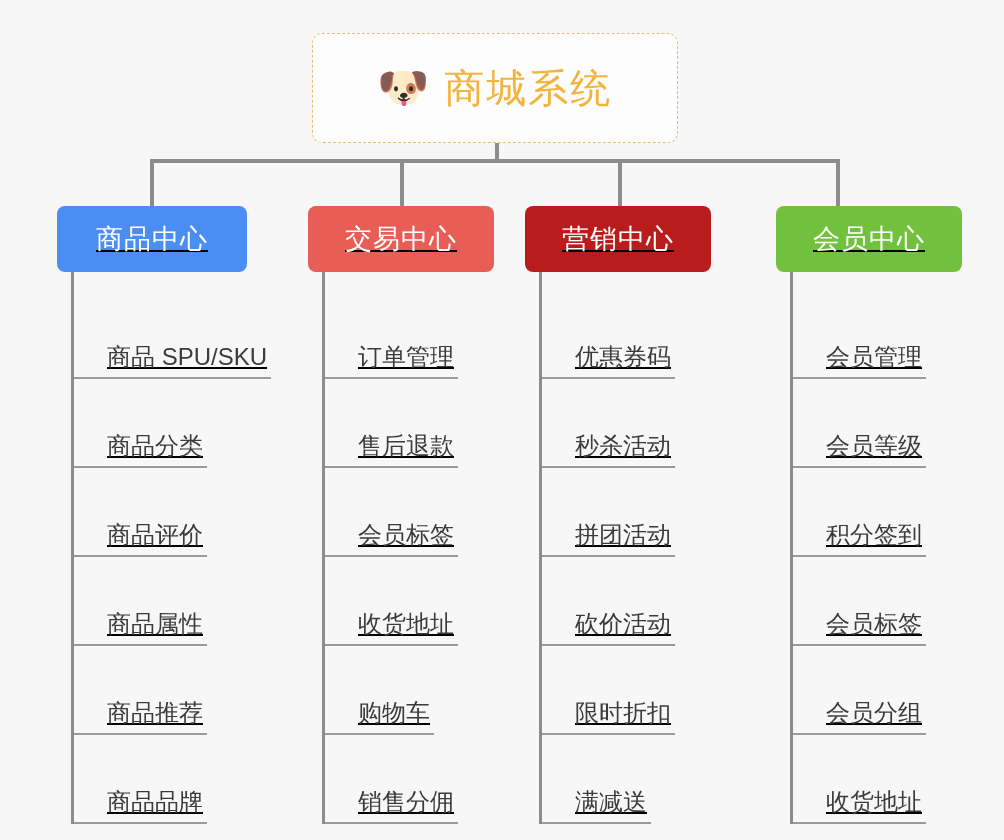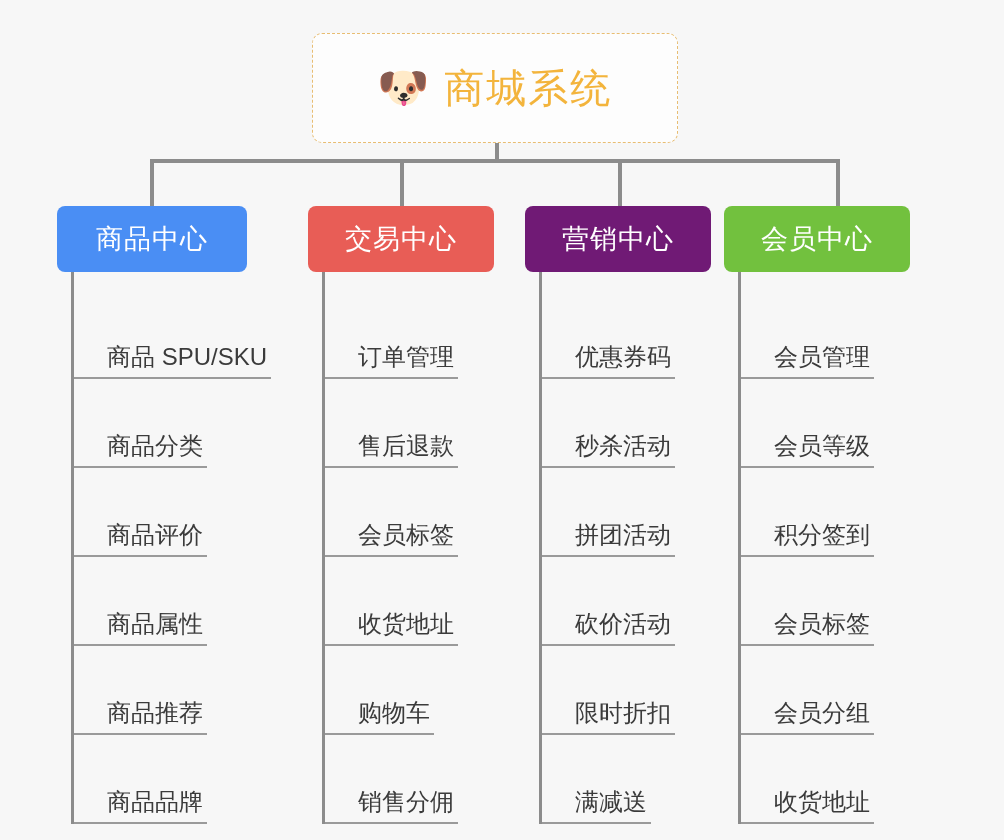--- a/index.html
+++ b/index.html
@@ -68,20 +68,21 @@
   .conn-drop {           
     top: 159px;
     width: 4px;
     height: 47px;
   }
 
   
   .branch {
     position: absolute;
     top: 206px;
+    text-decoration: underline;
   }
   .branch-header {
     box-sizing: border-box;
     height: 66px;
     border-radius: 8px;
     color: #ffffff;
     font-size: 27px;
     display: flex;
     align-items: center;
     justify-content: center;
@@ -176,21 +177,21 @@
       <div class="leaf-item">
           <span class="leaf-label">购物车</span>
         </div>
       <div class="leaf-item">
           <span class="leaf-label">销售分佣</span>
         </div>
     </div>
   </div>
 
   <div class="branch" style="left:525px;width:186px">
-    <div class="branch-header" style="background: #701a75;">
+    <div class="branch-header" style="background: #b91c1c;">
       <span>营销中心</span>
     </div>
     <div class="leaf-list">
       <div class="leaf-item">
           <span class="leaf-label">优惠券码</span>
         </div>
       <div class="leaf-item">
           <span class="leaf-label">秒杀活动</span>
         </div>
       <div class="leaf-item">
@@ -201,21 +202,21 @@
         </div>
       <div class="leaf-item">
           <span class="leaf-label">限时折扣</span>
         </div>
       <div class="leaf-item">
           <span class="leaf-label">满减送</span>
         </div>
     </div>
   </div>
 
-  <div class="branch" style="left:724px;width:186px">
+  <div class="branch" style="left:776px;width:186px">
     <div class="branch-header" style="background: rgb(114, 193, 62);">
       <span>会员中心</span>
     </div>
     <div class="leaf-list">
       <div class="leaf-item">
           <span class="leaf-label">会员管理</span>
         </div>
       <div class="leaf-item">
           <span class="leaf-label">会员等级</span>
         </div>

